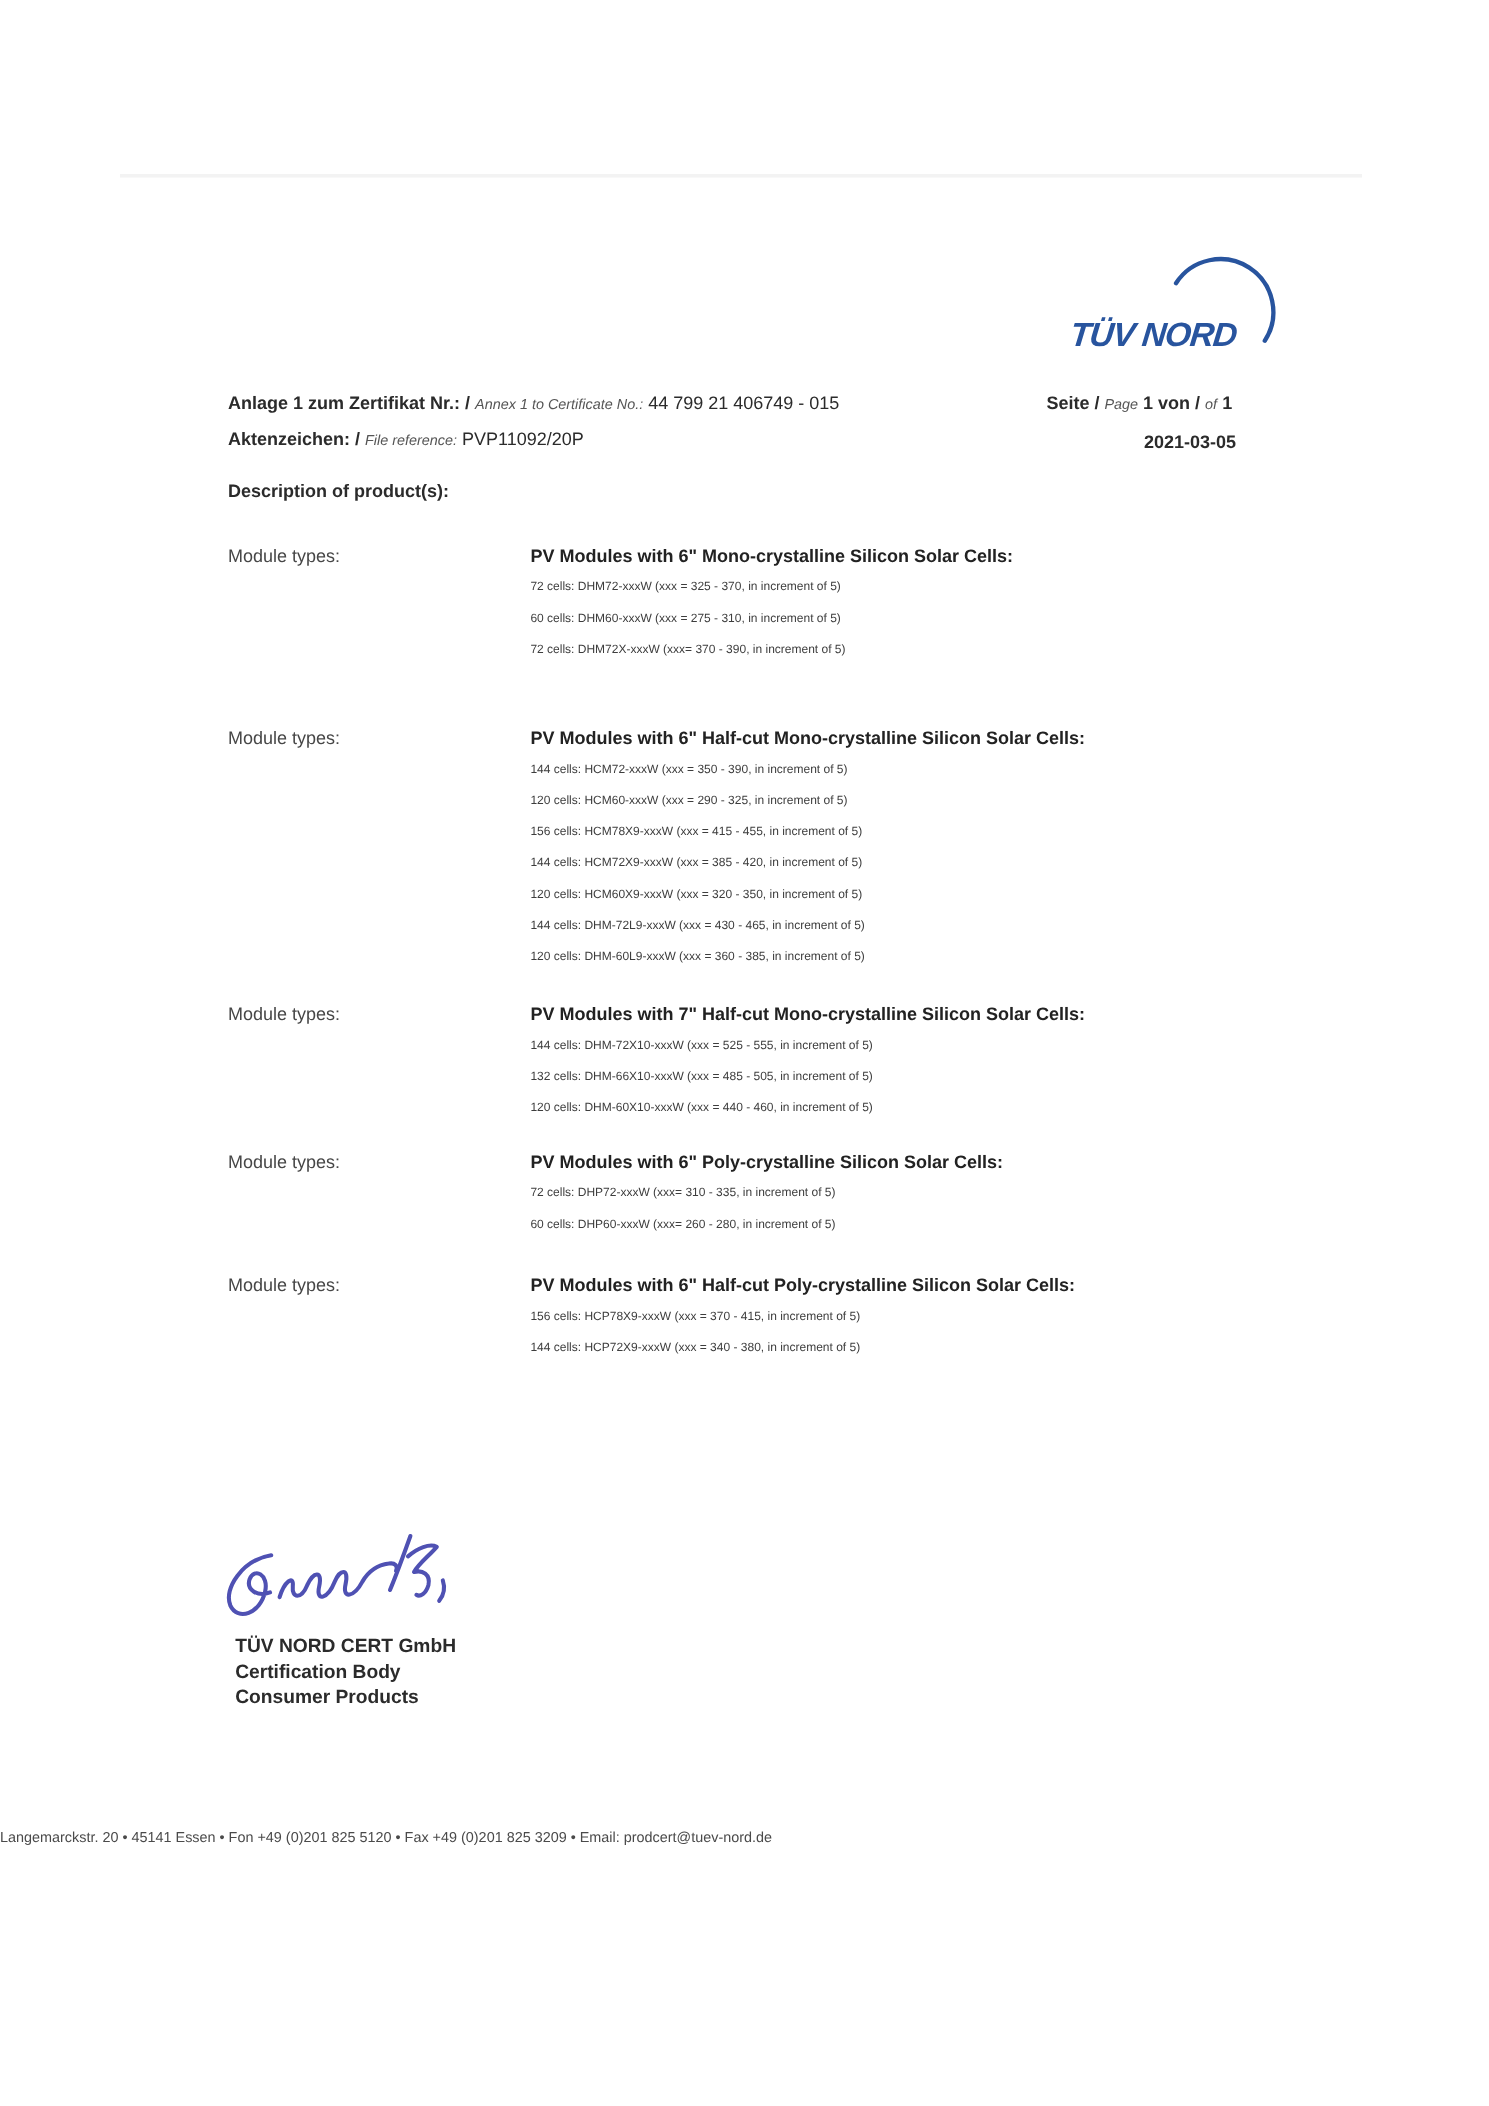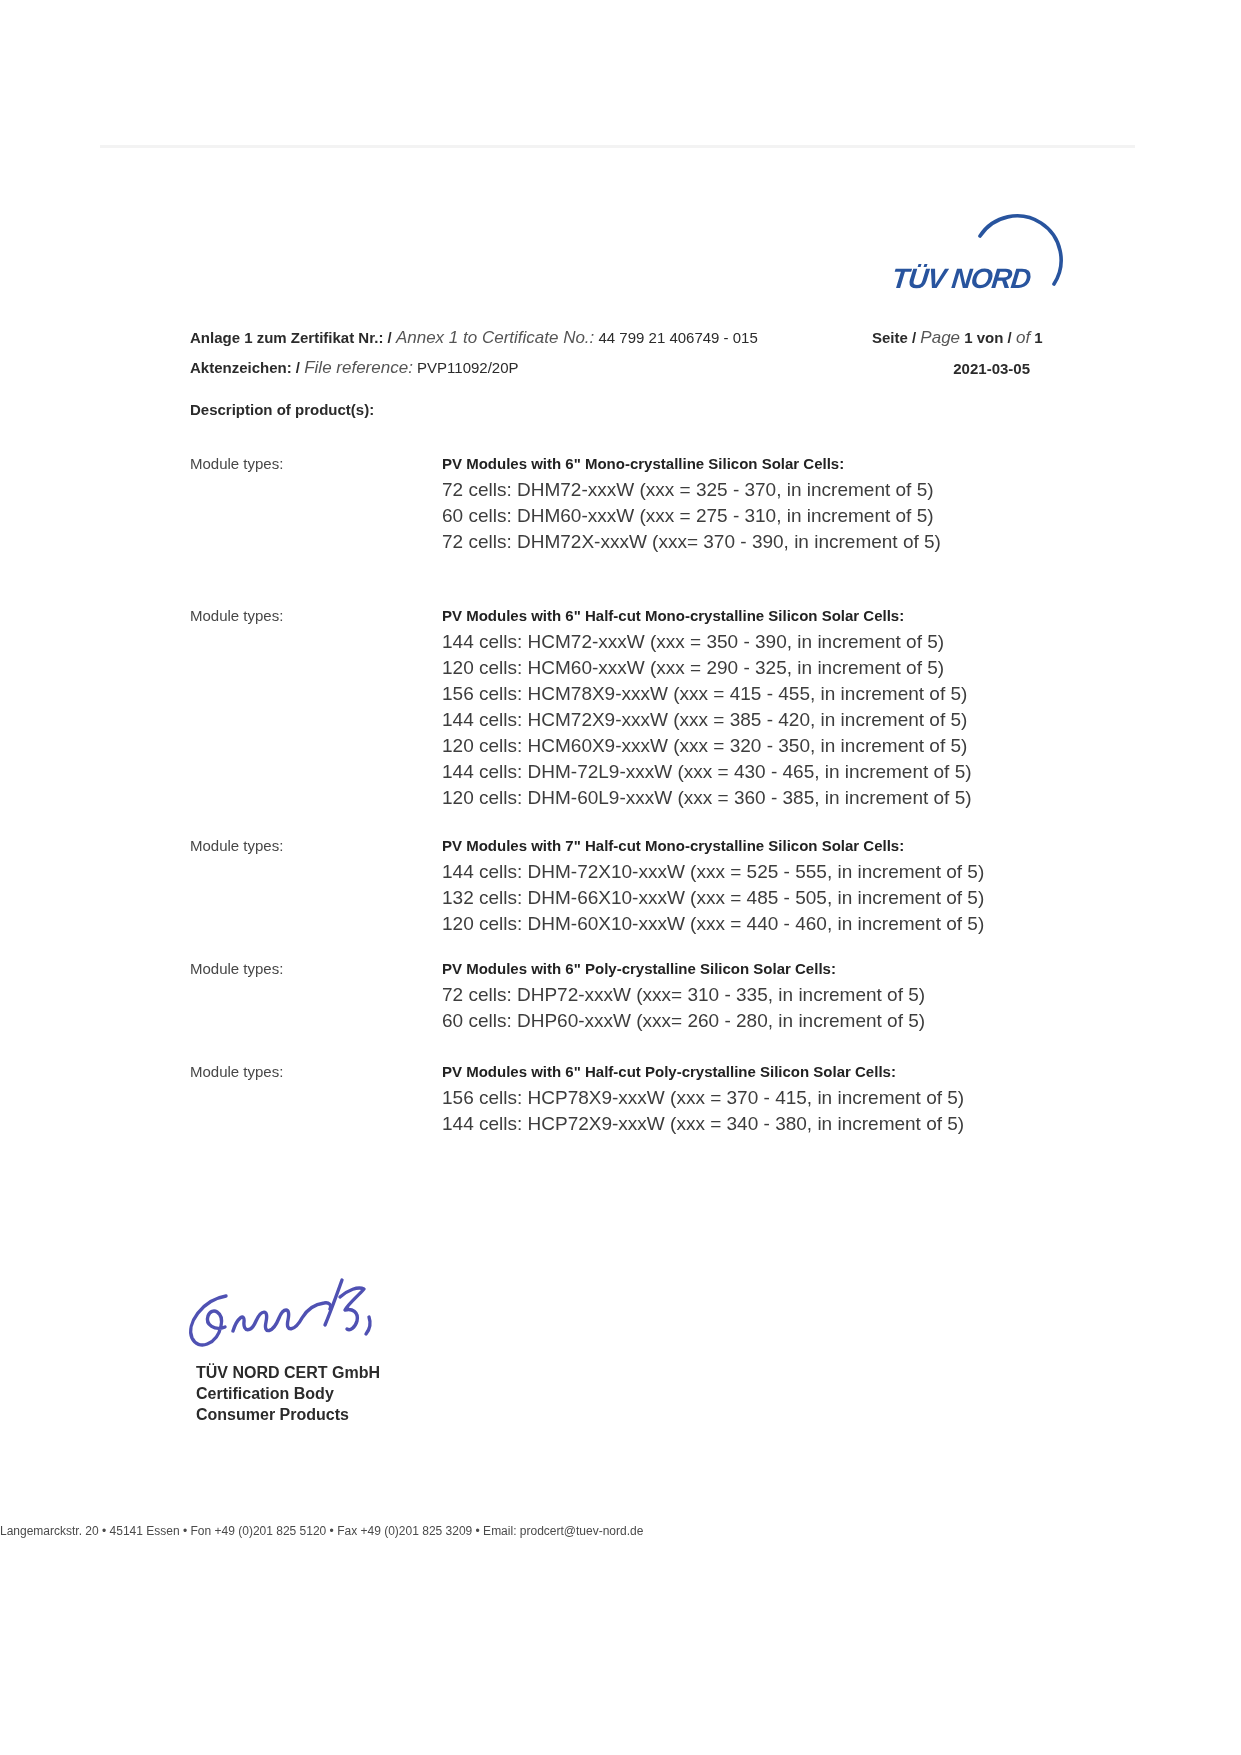--- a/index.html
+++ b/index.html
@@ -21,42 +21,42 @@
   .logo-arc{position:absolute;left:88px;top:3px;}
   .logo-text{
     position:absolute;left:12px;top:68px;
     font-size:28px;font-weight:800;font-style:italic;
     letter-spacing:-1px;transform:skewX(-6deg);
     white-space:nowrap;
   }
   
   .hline{position:absolute;left:190px;white-space:nowrap;font-size:15px;}
   .hbold{font-weight:bold;color:#2b2b2b;}
-  .hital{font-style:italic;font-size:17px;color:#555;}
+  .hital{font-style:italic;font-size:12px;color:#555;}
   .hval{font-weight:normal;color:#2b2b2b;}
   .hright{position:absolute;left:872px;width:158px;white-space:nowrap;font-size:15px;}
   .hdate{text-align:right;}
   
   .desc-heading{
     position:absolute;left:190px;top:401px;
     font-size:15px;font-weight:bold;color:#2b2b2b;
   }
   
   .block{position:absolute;left:190px;width:920px;}
   .mlabel{
     position:absolute;left:0;top:0;
     font-size:15px;color:#474747;line-height:26px;
   }
   .bcontent{margin-left:252px;}
   .btitle{
     font-size:15px;font-weight:bold;color:#222222;
     line-height:26px;white-space:nowrap;
   }
   .bline{
-    font-size:19px;color:#3d3d3d;line-height:26px;white-space:nowrap;
+    font-size:10px;color:#3d3d3d;line-height:26px;white-space:nowrap;
   }
   
   .signature-svg{position:absolute;left:180px;top:1272px;}
   .sig-block{
     position:absolute;left:196px;top:1362px;
     font-size:16px;font-weight:bold;color:#2b2b2b;line-height:21px;
   }
   
   .footer{
     position:absolute;left:0;top:1524px;width:1234px;

